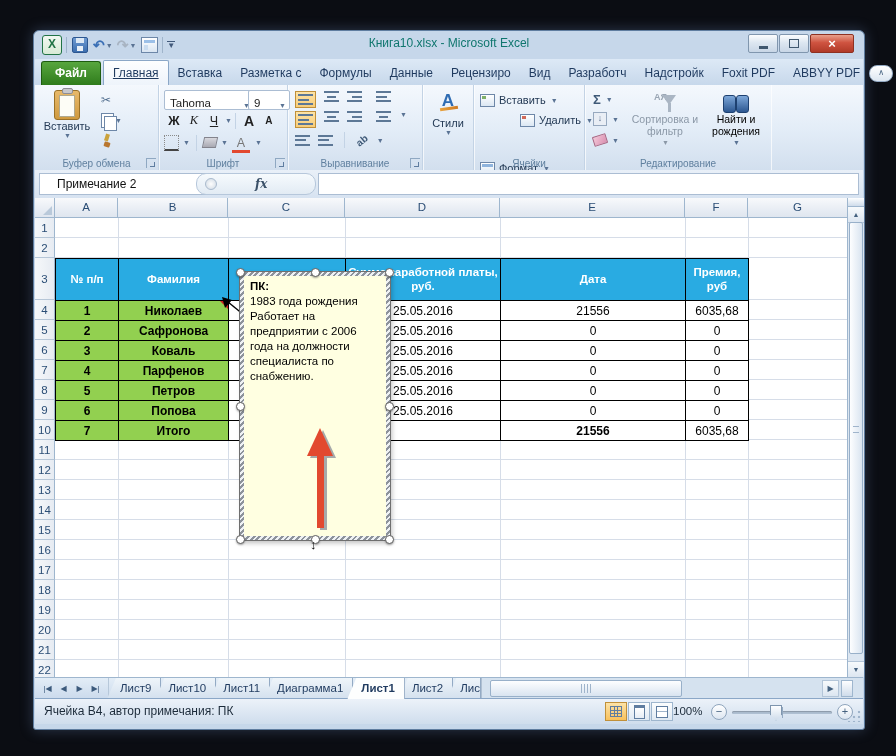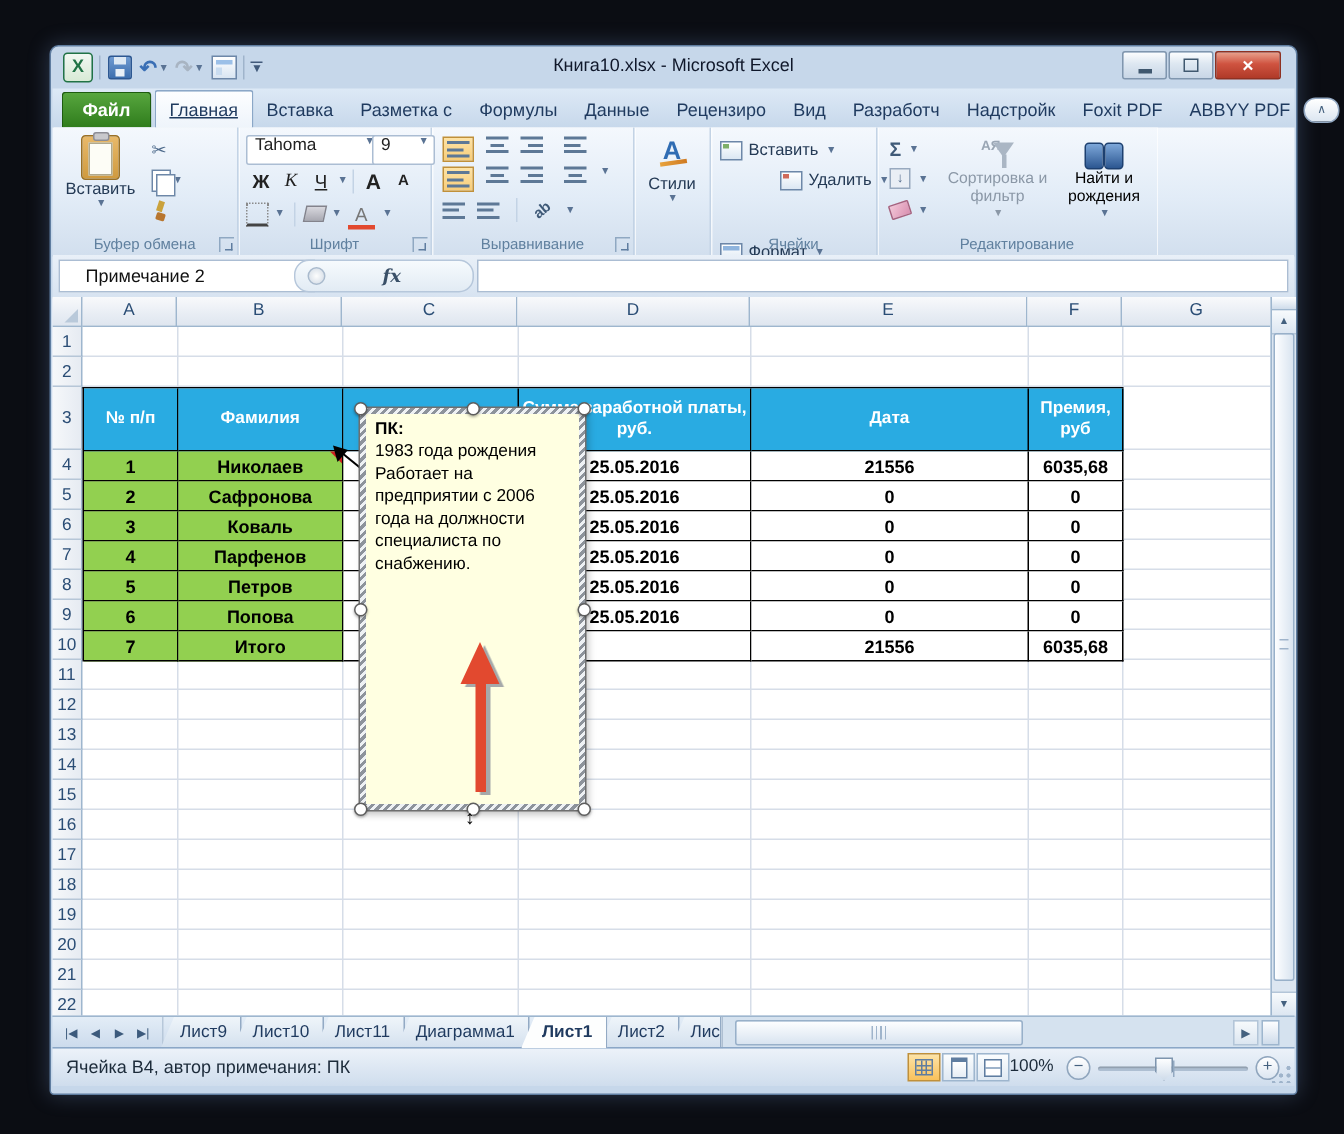--- a/index.html
+++ b/index.html
@@ -15,21 +15,21 @@
   .floppy:before{content:"";position:absolute;left:3px;top:0;width:8px;height:5px;background:#dce8f4;}
   .floppy:after{content:"";position:absolute;left:4px;bottom:1px;width:6px;height:5px;background:#e8eff7;}
   .undo-glyph{color:#3a6fb5;font-weight:bold;font-size:14px;}
   .redo-glyph{color:#a8b4c2;font-weight:bold;font-size:14px;}
   .mini-caret{font-size:7px;color:#5a7394;margin-left:1px;}
   .qat-grid{width:15px;height:14px;border:1px solid #6d87a8;background:linear-gradient(#fff,#d9e5f2);position:relative;}
   .qat-grid:before{content:"";position:absolute;inset:2px;background:
     linear-gradient(#9cc0e8,#9cc0e8) 0 0/100% 3px no-repeat,
     linear-gradient(#c9dcf0,#c9dcf0) 0 5px/4px 100% no-repeat;}
   .qat-caret{font-size:8px;color:#41597a;border-top:1px solid #41597a;padding-top:1px;line-height:6px;}
-  .wtitle{position:absolute;left:0;right:0;top:5px;text-align:center;font-size:12px;color:#0f172a;}
+  .wtitle{position:absolute;left:0;right:0;top:5px;text-align:center;font-size:12px;color:#0f766e;}
   .winbtns{position:absolute;right:10px;top:3px;display:flex;gap:1px;}
   .wbtn{width:28px;height:17px;border:1px solid #8096ae;border-radius:2px;background:linear-gradient(#fcfdfe,#dde7f1 45%,#c8d6e6);display:flex;align-items:center;justify-content:center;font-size:11px;color:#2e465f;}
   .wbtn .bar{width:9px;height:3px;background:#40586f;margin-top:7px;}
   .wbtn .box{width:8px;height:7px;border:1px solid #40586f;background:transparent;}
   .wbtn.close{width:42px;background:linear-gradient(#e8a08c,#cf5340 45%,#b03a28);border-color:#8e3122;color:#fff;font-weight:bold;font-size:13px;}
   
   .tabrow{position:absolute;top:28px;left:1px;right:1px;height:26px;background:linear-gradient(#dde9f6,#c7d8eb);display:flex;align-items:flex-end;}
   .rtab{padding:0 9px;font-size:12px;line-height:24px;color:#1f3a5f;white-space:nowrap;}
   .rtab.tab-file{background:linear-gradient(#57a63e,#2f7c1c);color:#fff;font-weight:bold;border:1px solid #1e5c10;border-bottom:none;border-radius:3px 3px 0 0;margin:0 2px 0 6px;padding:0 13px;line-height:23px;}
   .rtab.tab-active{background:linear-gradient(#fdfeff,#eef4fb);border:1px solid #8ba7c7;border-bottom:1px solid #eef4fb;border-radius:2px 2px 0 0;margin-bottom:-1px;text-decoration:underline;}
@@ -45,21 +45,21 @@
   .clipboard-icon{width:24px;height:28px;background:linear-gradient(#e8b96a,#cf9a3f);border:1px solid #9a7127;border-radius:3px;position:relative;}
   .clipboard-icon:before{content:"";position:absolute;left:4px;top:4px;width:14px;height:20px;background:#fdfdf6;border:1px solid #b0a98e;}
   .clipboard-icon:after{content:"";position:absolute;left:7px;top:-3px;width:9px;height:4px;background:#c8c8cc;border:1px solid #8d8d95;border-radius:2px;}
   .smallbtn{display:flex;align-items:center;height:18px;font-size:12px;color:#35506e;}
   .scissors{font-size:12px;color:#4e6b8c;}
   .copy-icon{width:11px;height:13px;border:1px solid #6d87a8;background:#fff;position:relative;}
   .copy-icon:before{content:"";position:absolute;left:2px;top:2px;width:11px;height:13px;border:1px solid #6d87a8;background:#fff;}
   .brush-icon{width:12px;height:13px;position:relative;}
   .brush-icon:before{content:"";position:absolute;left:4px;top:0;width:4px;height:7px;background:#caa23c;transform:rotate(18deg);}
   .brush-icon:after{content:"";position:absolute;left:3px;bottom:0;width:6px;height:5px;background:#b8762f;border-radius:1px;transform:rotate(18deg);}
-  .selbox{height:18px;background:#fff;border:1px solid #abbdd3;border-radius:2px;display:flex;align-items:flex-start;font-size:11.5px;color:#222;padding:0 3px 0 5px;}
+  .selbox{height:18px;background:#fff;border:1px solid #abbdd3;border-radius:2px;display:flex;align-items:flex-end;font-size:11.5px;color:#222;padding:0 3px 0 5px;}
   .selbox .mini-caret{margin-left:auto;}
   .fontbtn{min-width:16px;height:17px;display:flex;align-items:center;justify-content:center;font-size:12.5px;color:#222;padding:0 2px;}
   .groupsep{width:1px;height:16px;background:#c3d3e5;margin:0 3px;}
   .underbar{position:relative;}
   .underbar:after{content:"";position:absolute;left:1px;right:1px;bottom:-2px;height:3px;background:var(--arrow_red);}
   .border-icon{width:13px;height:13px;border:1px dotted #8a8a8a;border-bottom:2px solid #444;}
   .bucket-icon{width:12px;height:9px;background:linear-gradient(#d8d8de,#a9a9b2);transform:skewX(-12deg);border:1px solid #83838c;position:relative;}
   .align-icon{width:15px;height:11px;display:flex;flex-direction:column;justify-content:space-between;}
   .align-icon i{display:block;height:2px;background:#5d7896;}
   .align-icon.al i:nth-child(2){width:70%;} .align-icon.al i:nth-child(1),.align-icon.al i:nth-child(3){width:100%;}
@@ -108,21 +108,21 @@
   .cA{width:63px;} .cB{width:110px;} .cC{width:117px;} .cD{width:155px;} .cE{width:185px;} .cF{width:63px;} .cG{width:99px;border-right:none;}
   .rows{position:absolute;top:20px;left:0;right:0;bottom:0;}
   .grow{box-sizing:border-box;height:20px;border-bottom:1px solid #d6dde8;position:relative;}
   .grow.tall{height:42px;}
   .rn{box-sizing:border-box;position:absolute;left:0;top:0;bottom:0;width:20px;background:linear-gradient(90deg,#f6f8fa,#e6ebf2);border-right:1px solid #9eb6ce;border-bottom:1px solid #b6c6d7;margin-bottom:-1px;font-size:11.5px;color:#2a4d75;text-align:center;display:flex;align-items:center;justify-content:center;}
   .vline{position:absolute;top:0;bottom:0;width:1px;background:#d6dde8;}
   
   .xtable{position:absolute;left:20px;top:40px;width:693px;z-index:2;border-left:1px solid #000;border-top:1px solid #000;box-sizing:content-box;}
   .thead,.trow{display:grid;grid-template-columns:63px 110px 117px 155px 185px 63px;}
   .thead>span{box-sizing:border-box;height:42px;background:var(--header_blue);color:#fff;font-weight:bold;font-size:11.5px;display:flex;align-items:center;justify-content:center;text-align:center;border-right:1px solid #000;border-bottom:1px solid #000;line-height:1.2;padding:0 2px;}
-  .trow>span{box-sizing:border-box;height:20px;font-size:12px;display:flex;align-items:center;justify-content:center;border-right:1px solid #000;border-bottom:1px solid #000;color:#000;background:#fff;font-weight:bold;}
+  .trow>span{box-sizing:border-box;height:20px;font-size:12px;display:flex;align-items:center;justify-content:center;border-right:1px solid #000;border-bottom:1px solid #000;color:#000;background:#fff;}
   .trow>span:nth-child(1),.trow>span:nth-child(2){background:var(--cell_green);font-weight:bold;}
   .trow:last-child>span:nth-child(5){font-weight:bold;}
   
   .red-tri{position:absolute;left:185px;top:83px;width:0;height:0;border-top:8px solid #cc1f1f;border-left:8px solid transparent;z-index:3;}
   .connector{position:absolute;left:184px;top:77px;z-index:3;}
   .comment{position:absolute;left:205px;top:54px;width:150px;height:268px;z-index:10;background:var(--comment_bg);border:4px solid;border-image:repeating-linear-gradient(135deg,#8d939b 0 2px,#eef1f4 2px 4px) 4;box-shadow:0 0 0 1px #6f6f6f,2px 3px 5px rgba(0,0,0,.25);box-sizing:border-box;padding:3px 6px;}
   .cm-author{font-size:11.5px;font-weight:bold;color:#000;line-height:15px;}
   .cm-line{font-size:11.5px;color:#000;line-height:15px;}
   .handle{position:absolute;width:7px;height:7px;border-radius:50%;background:#fff;border:1px solid #5e5e5e;box-shadow:0 1px 2px rgba(0,0,0,.35);z-index:11;}
   .h-tl{left:-8px;top:-8px;} .h-tm{left:calc(50% - 4px);top:-8px;} .h-tr{right:-8px;top:-8px;}

